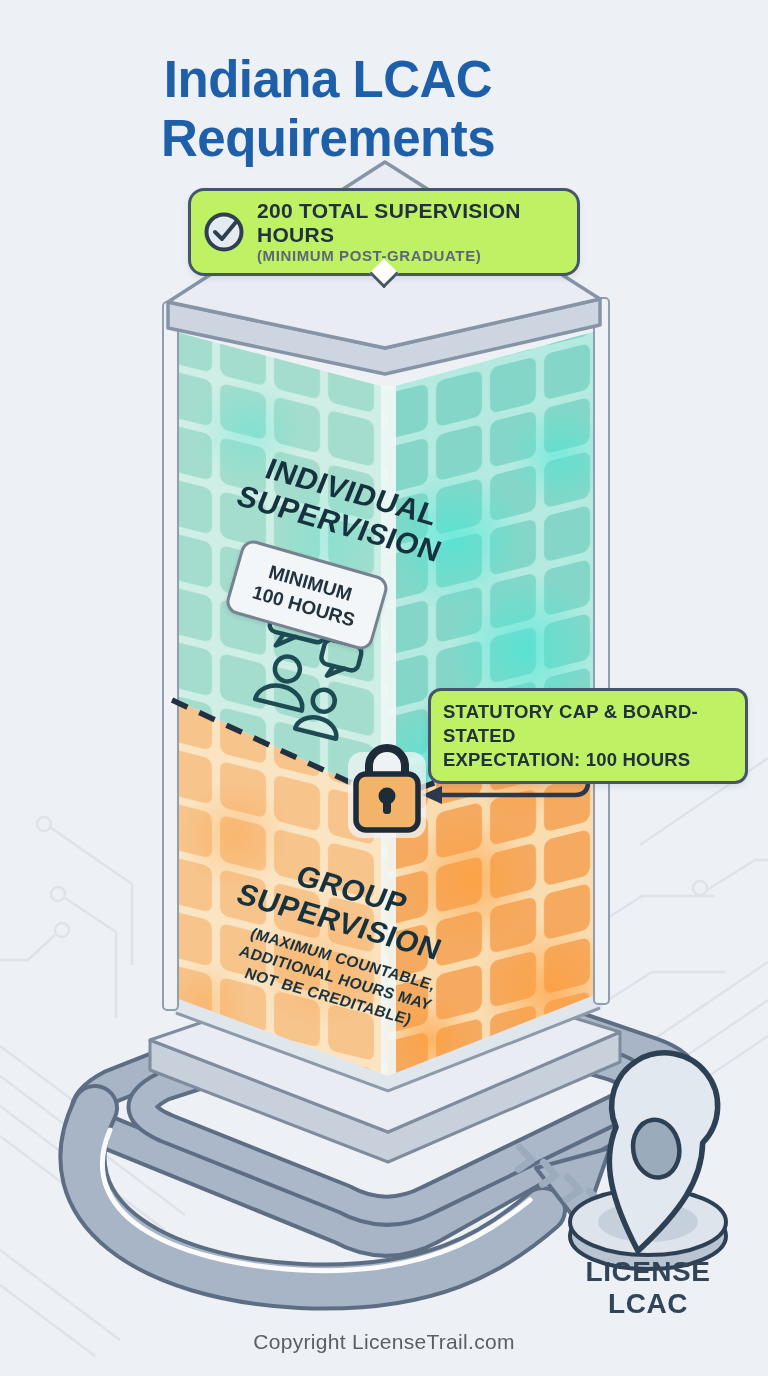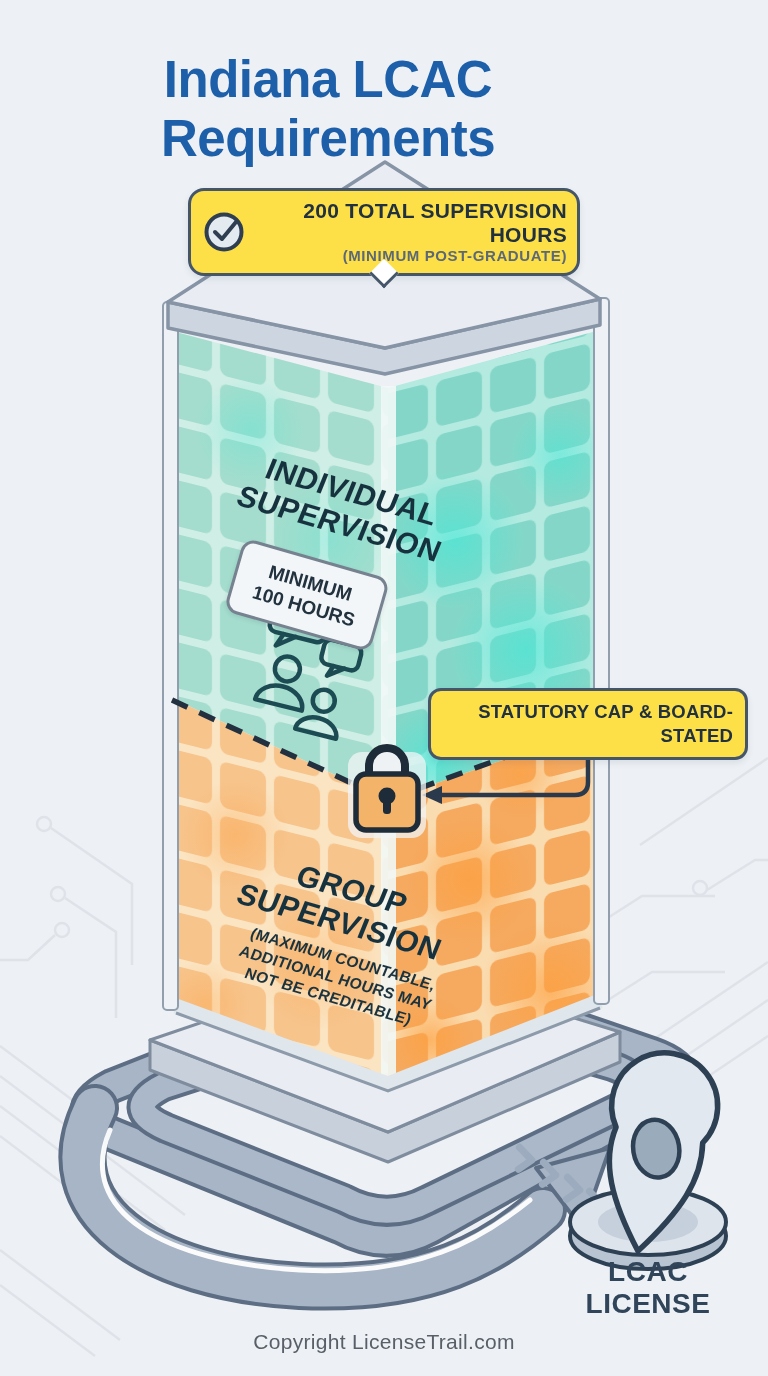--- a/index.html
+++ b/index.html
@@ -9,23 +9,23 @@
     font-family:"Liberation Sans","DejaVu Sans",sans-serif;
   }
   .abs{position:absolute;}
   
   .title{
     top:50px;left:0;width:656px;text-align:center;
     font-size:51px;font-weight:800;color:#1e5fa9;letter-spacing:-0.5px;
   }
   
   .callout{
-    background:#fde047;border:3px solid #46566a;border-radius:16px;
+    background:#bef264;border:3px solid #46566a;border-radius:16px;
     box-shadow:0 3px 6px rgba(40,60,90,.10);
-    box-sizing:border-box;text-align:right;
+    box-sizing:border-box;text-align:left;
   }
   .callout-top{
     left:188px;top:188px;width:392px;padding:8px 10px 9px 10px;
     display:flex;align-items:center;gap:10px;
   }
   .callout-top .txt{flex:1;}
   .co-line1{font-size:21px;font-weight:800;color:#22313f;letter-spacing:.3px;}
   .co-line2{font-size:15px;font-weight:600;color:#5c6875;letter-spacing:.6px;}
   .pointer{
     position:absolute;left:50%;bottom:-11px;width:18px;height:18px;background:#fff;
@@ -266,31 +266,32 @@
   <div>SUPERVISION</div>
 </div>
 
 <div class="abs min-badge">
   <div>MINIMUM</div>
   <div>100 HOURS</div>
 </div>
 
 <div class="abs callout callout-cap">
   <div class="cap-line">STATUTORY CAP &amp; BOARD-STATED</div>
+  <div class="cap-line">EXPECTATION: 100 HOURS</div>
 </div>
 
 <div class="abs grp-title">
   <div>GROUP</div>
   <div>SUPERVISION</div>
 </div>
 
 <div class="abs grp-note">
   <div>(MAXIMUM COUNTABLE,</div>
   <div>ADDITIONAL HOURS MAY</div>
   <div>NOT BE CREDITABLE)</div>
 </div>
 
 <div class="abs license-label">
+  <div>LICENSE</div>
   <div>LCAC</div>
-  <div>LICENSE</div>
 </div>
 
 <div class="abs footer">Copyright LicenseTrail.com</div>
 
 </body></html>

